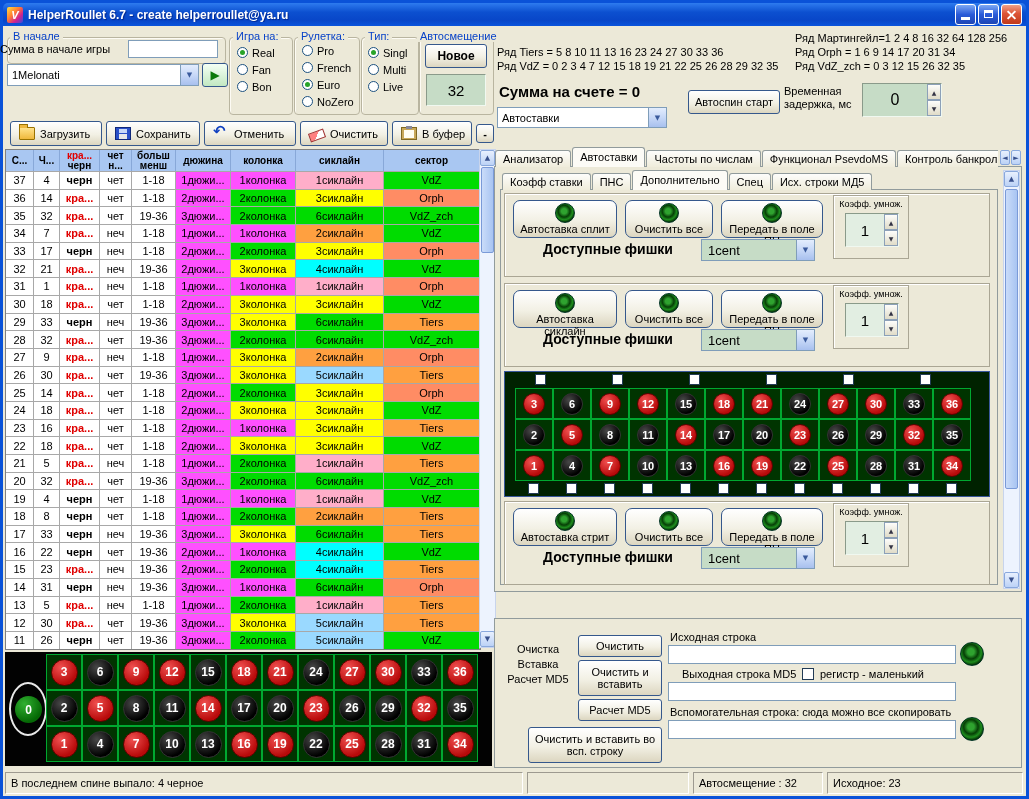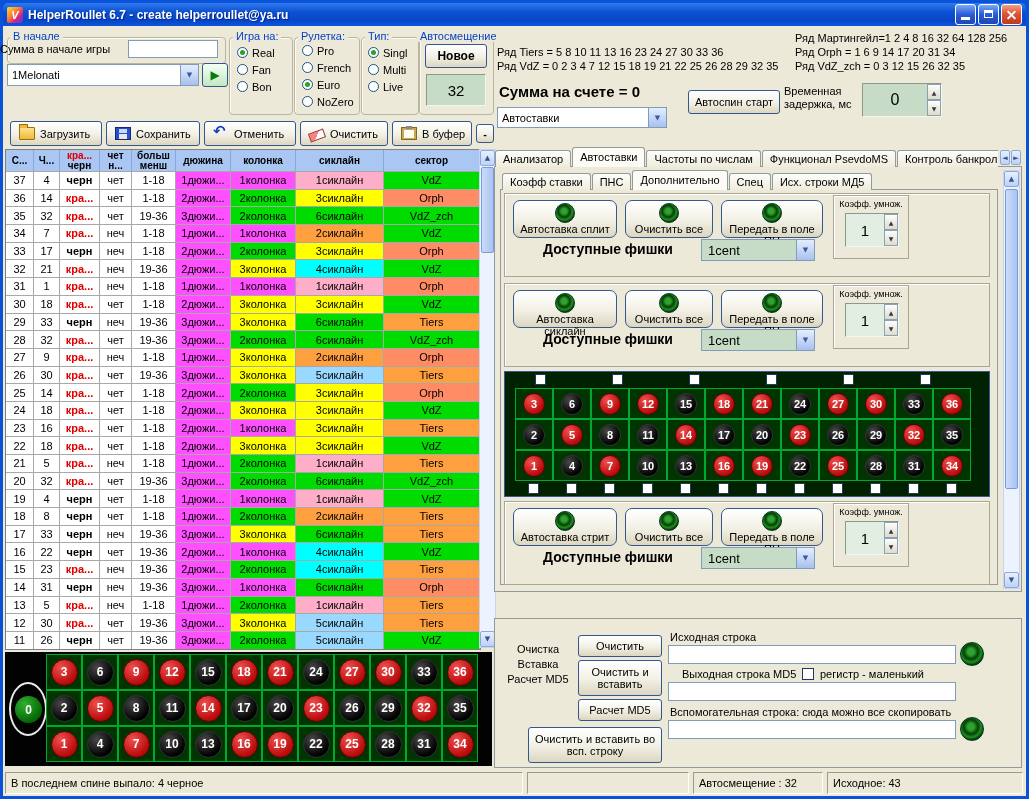--- a/index.html
+++ b/index.html
@@ -705,21 +705,21 @@
         <div class="bnum bnumL nblk">31</div>
       </div>
       <div class="bcell" style="left: 437px; top: 74px; width: 36px; height: 36px;">
         <div class="bnum bnumL nred">34</div>
       </div>
     </div>
 
   <div class="stpanel" style="left:5px;width:518px;">В последнем спине выпало: 4 черное</div>
   <div class="stpanel" style="left:527px;width:162px;"></div>
   <div class="stpanel" style="left:693px;width:130px;">Автосмещение : 32</div>
-  <div class="stpanel" style="left:827px;width:196px;">Исходное: 43</div>
+  <div class="stpanel" style="left:827px;width:196px;">Исходное: 23</div>
 
   <div class="tabbar" id="main-tabs" style="left:495px;top:147px;width:503px;height:20px;">
       <div class="tab">Анализатор</div>
       <div class="tab active">Автоставки</div>
       <div class="tab">Частоты по числам</div>
       <div class="tab">Функционал PsevdoMS</div>
       <div class="tab">Контроль банкрол...</div>
     </div>
   <span class="sb-arrow" style="left:1000px;top:150px;width:10px;height:15px;">◄</span>
   <span class="sb-arrow" style="left:1011px;top:150px;width:10px;height:15px;">►</span>

